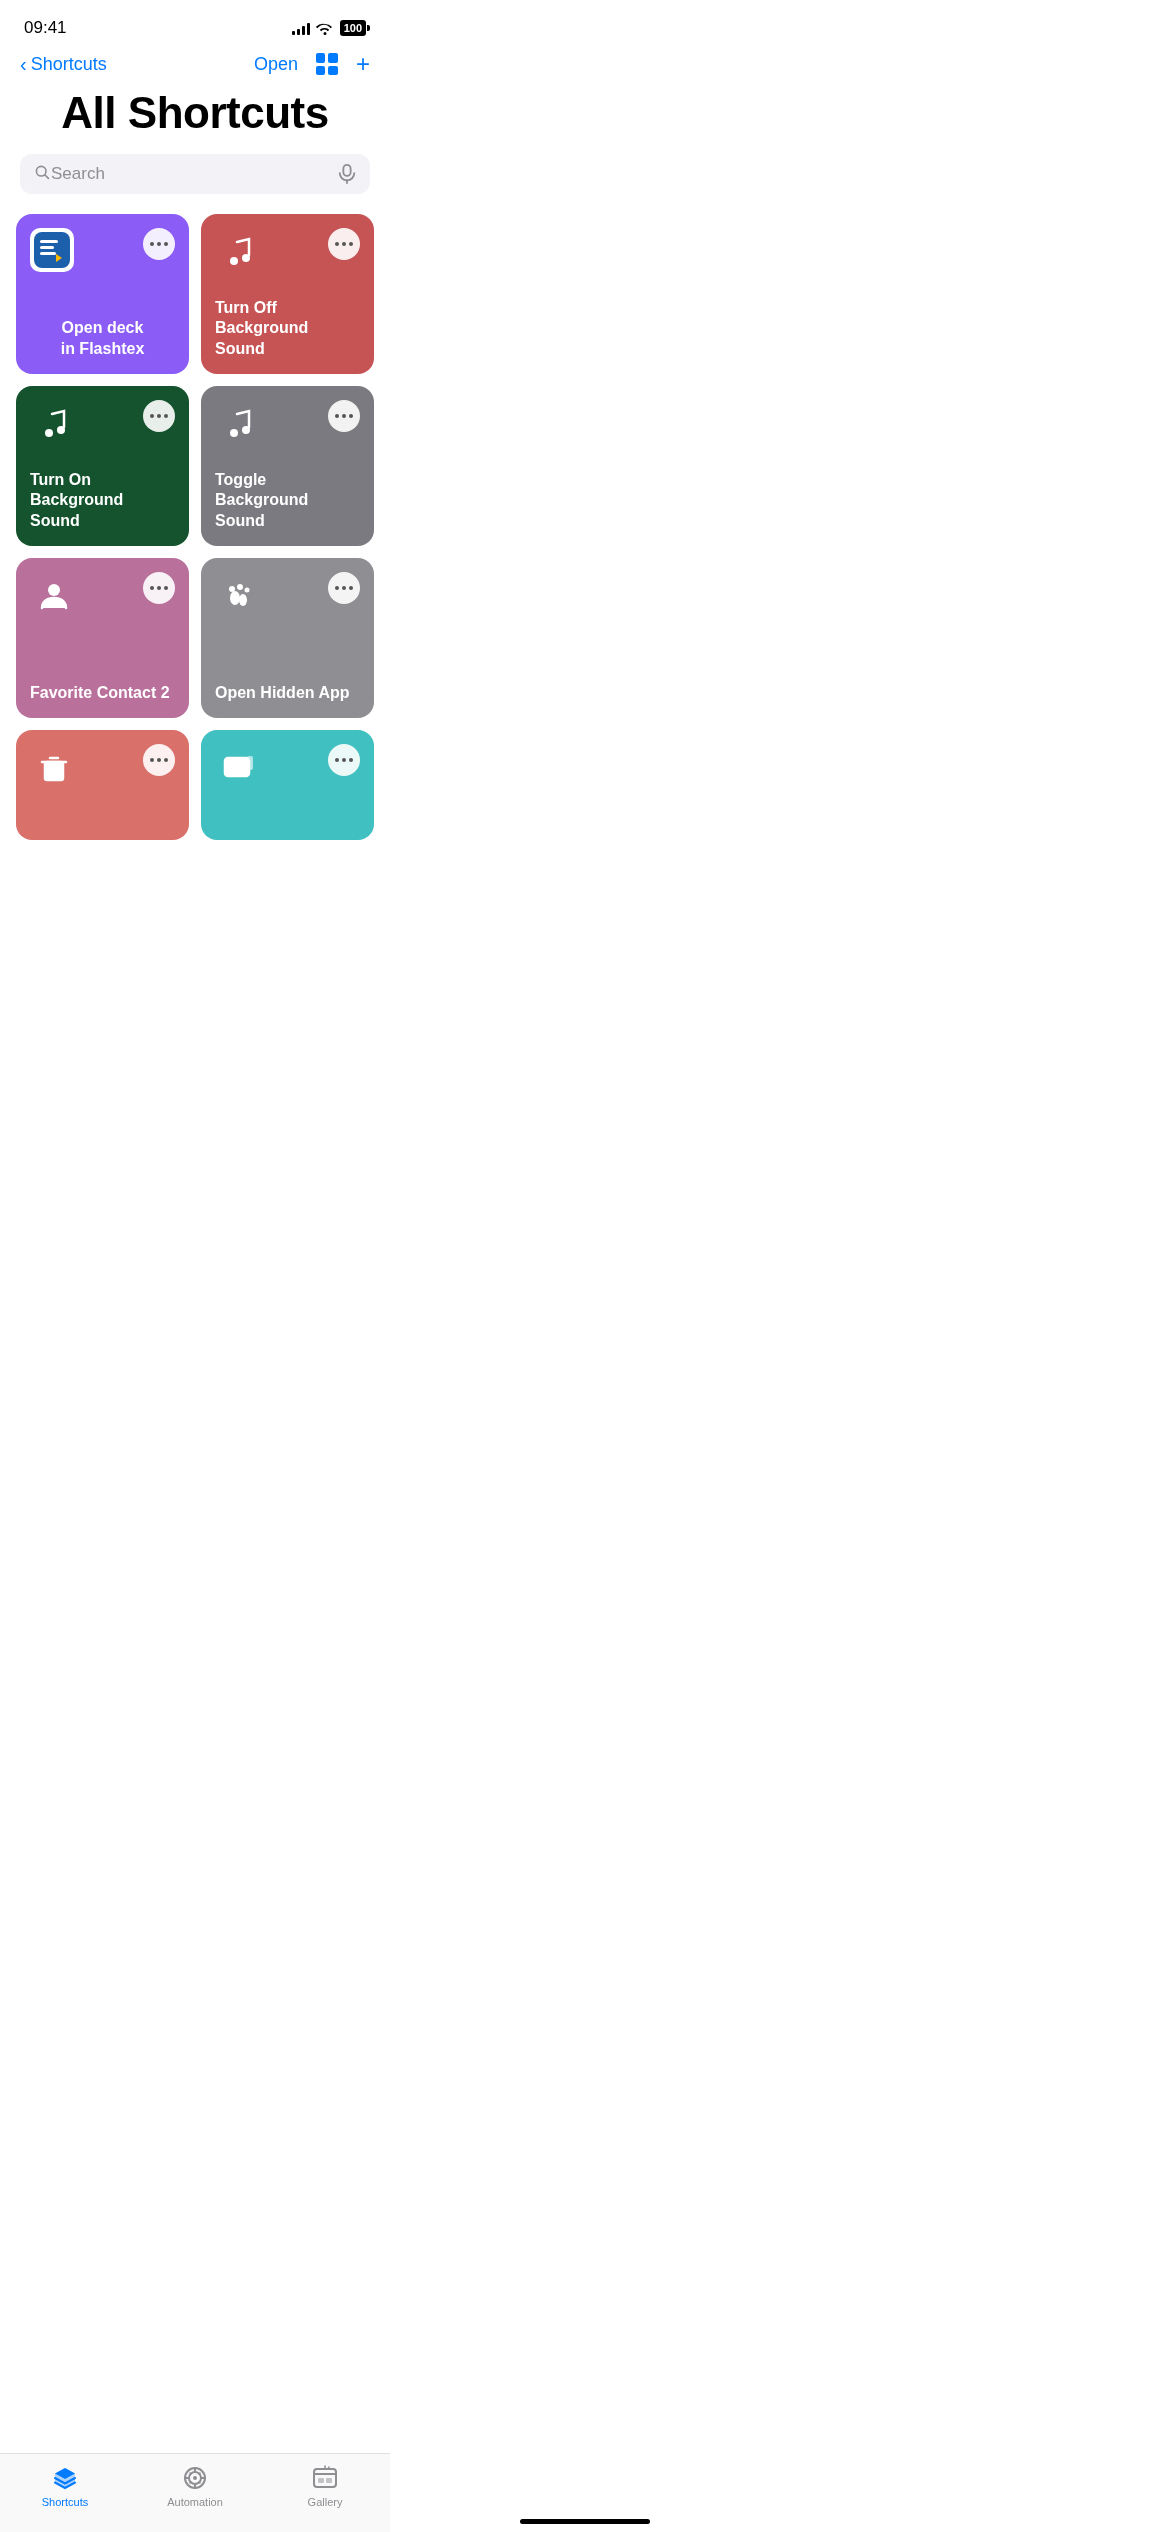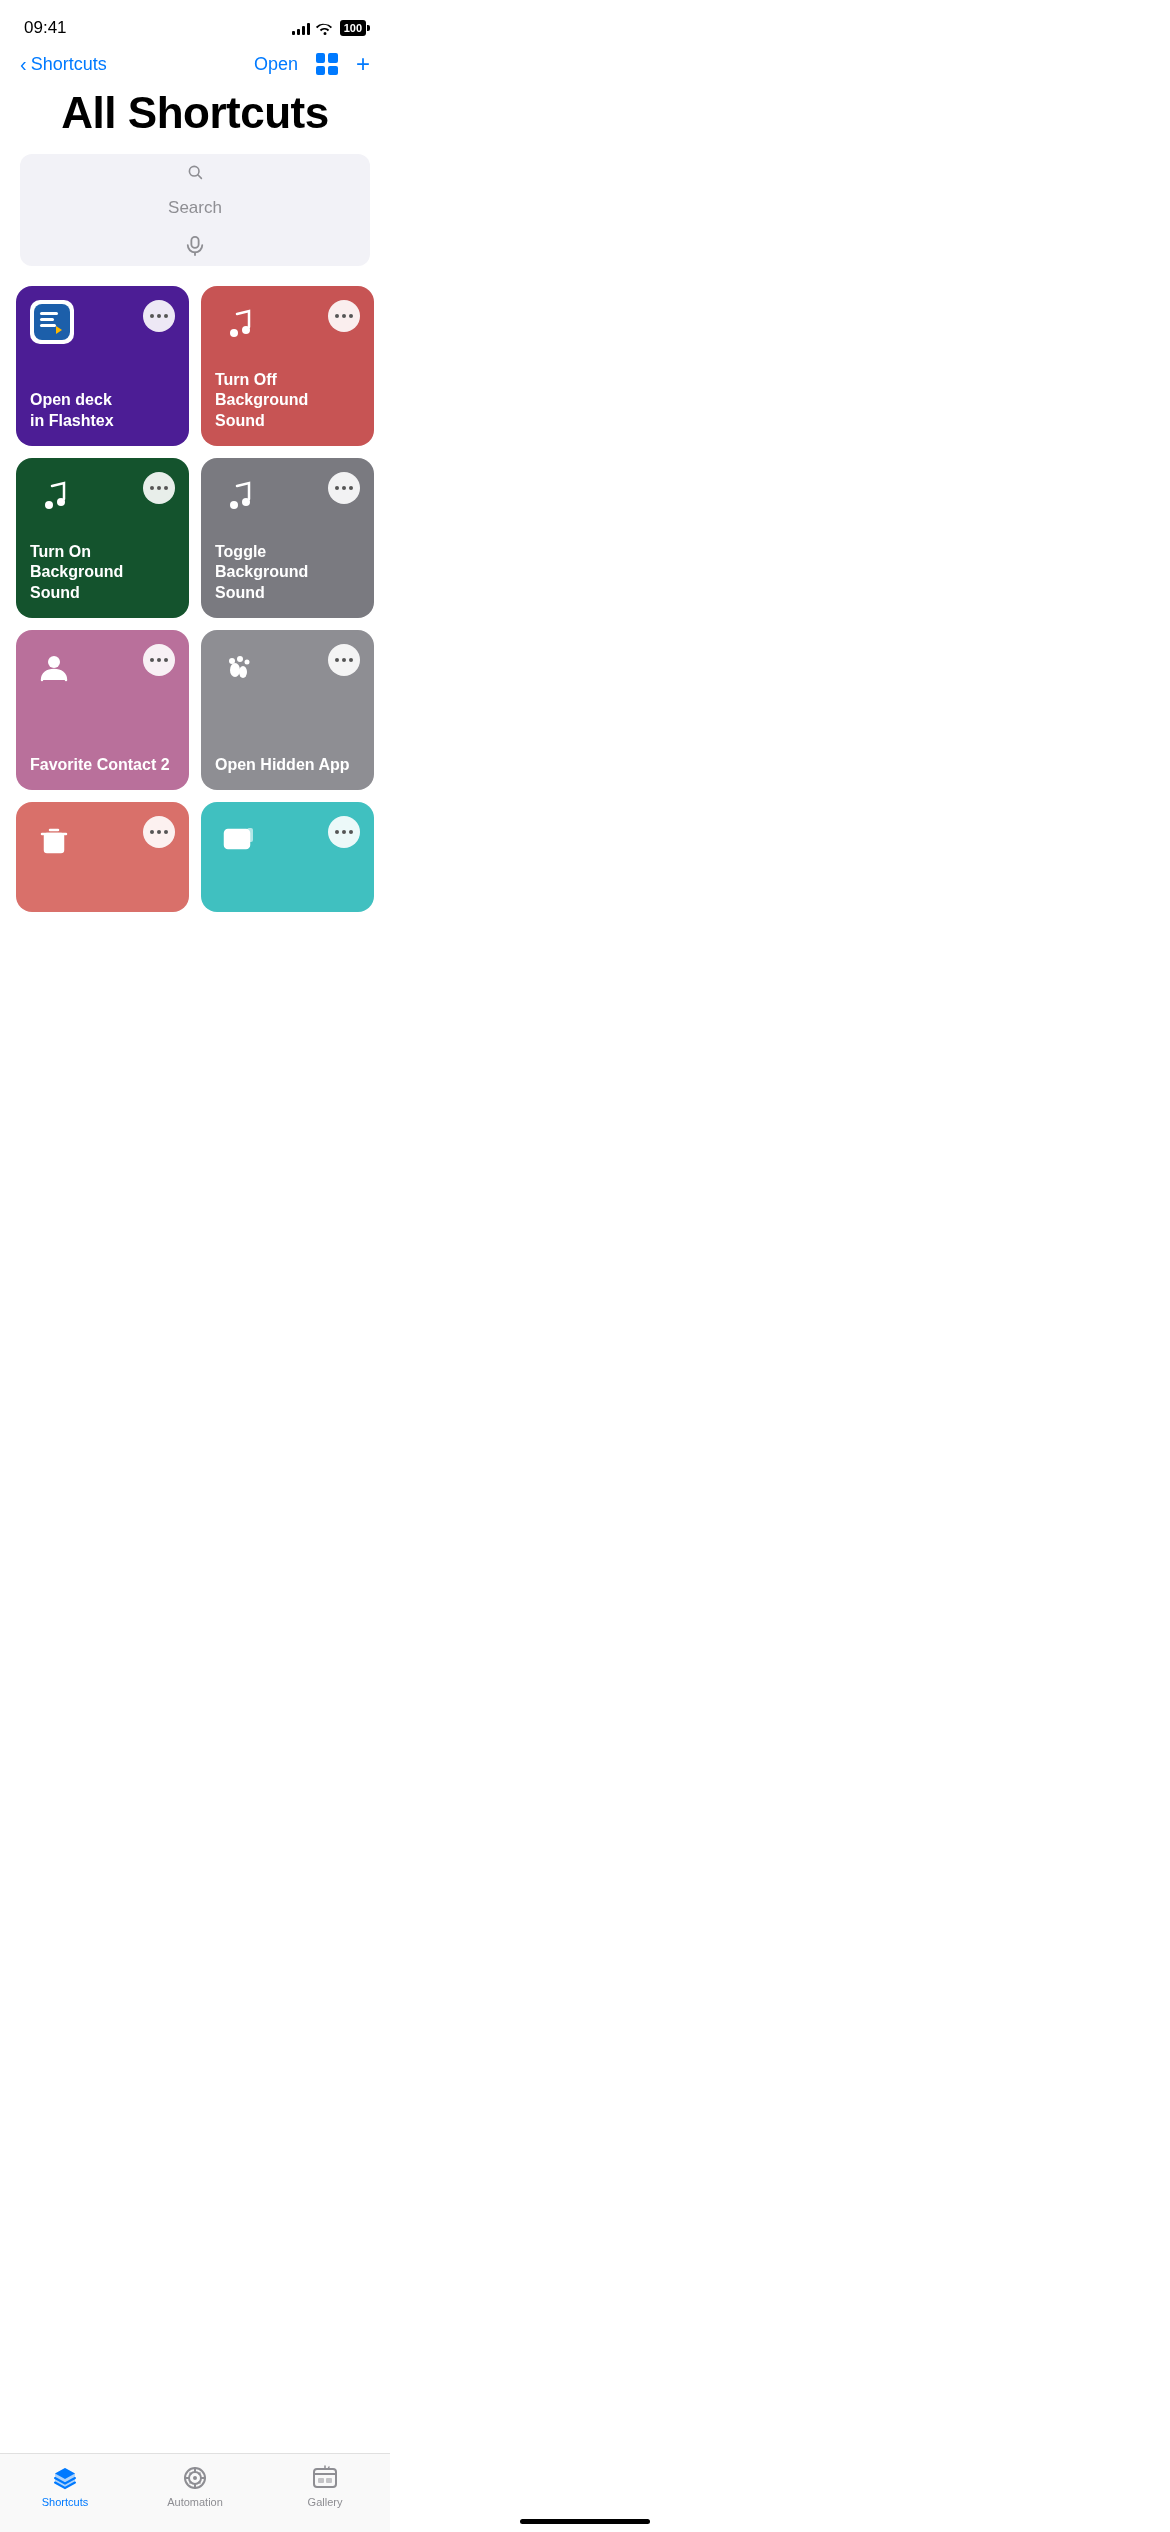--- a/index.html
+++ b/index.html
@@ -143,26 +143,25 @@
       text-align: center;
     }
 
     
     .search-container {
       padding: 0 20px 20px 20px;
     }
 
     .search-bar {
       display: flex;
-      align-items: center;
+      align-items: flex-start;
       background: #F2F2F7;
       border-radius: 12px;
       padding: 10px 14px;
-      gap: 18px;
-      flex-direction: column;
+      gap: 1px;
     }
 
     .search-input-text {
       flex: 1;
       font-size: 17px;
       color: #8E8E93;
     }
 
     
     .shortcuts-grid {
@@ -235,21 +234,21 @@
 
     .card-label {
       font-size: 16px;
       font-weight: 600;
       color: white;
       line-height: 1.3;
       margin-top: 8px;
     }
 
     
-    .bg-teal   { background: #4c1d95; }
+    .bg-teal   { background: #8b5cf6; text-align: center; }
     .bg-pink   { background: #D96FB5; }
     .bg-red    { background: #C75454; }
     .bg-green  { background: #14532d; }
     .bg-gray   { background: #7A7A80; }
     .bg-blue   { background: #45A8E0; }
     .bg-mauve  { background: #B9709B; }
     .bg-lgray  { background: #8E8E93; }
     .bg-salmon { background: #D9706A; }
     .bg-cyan   { background: #40C0C0; }
 

